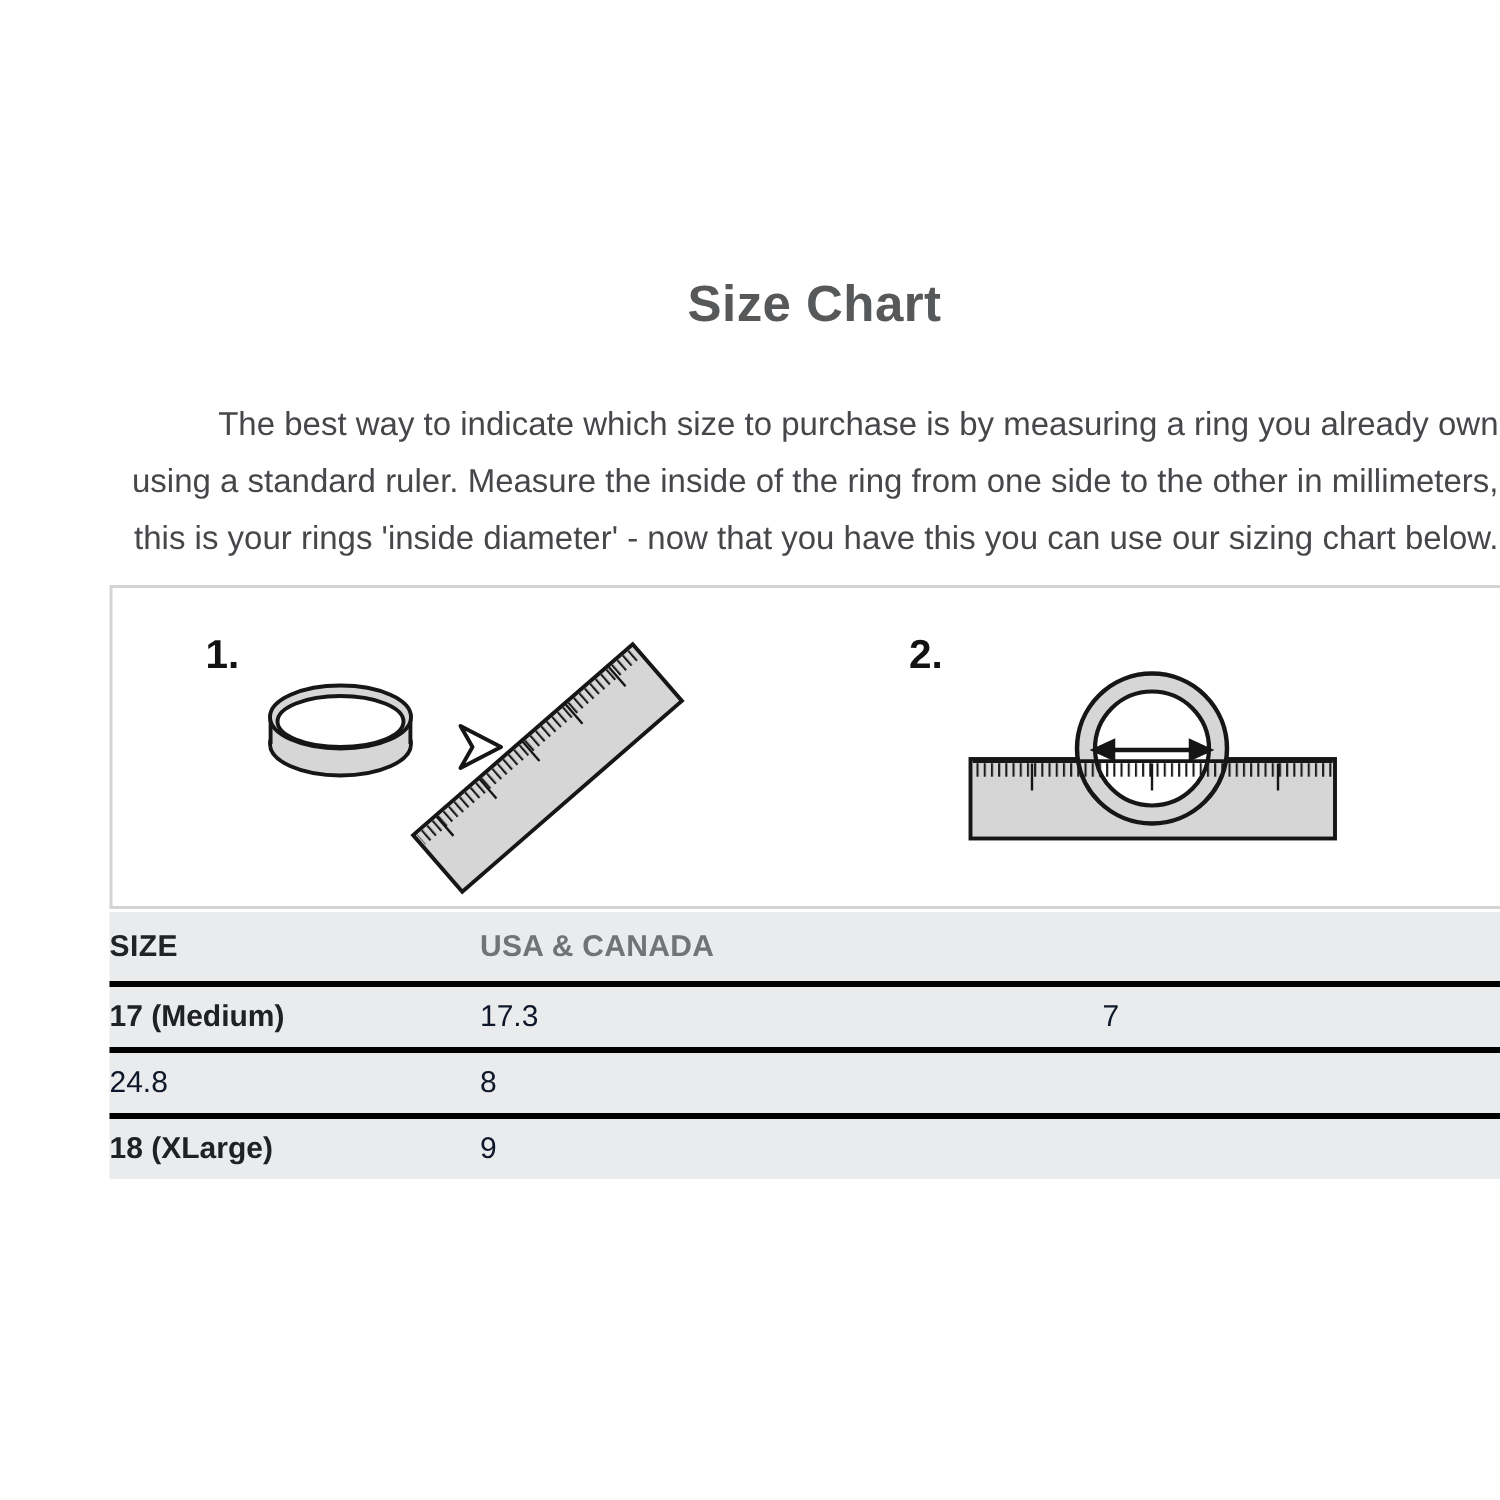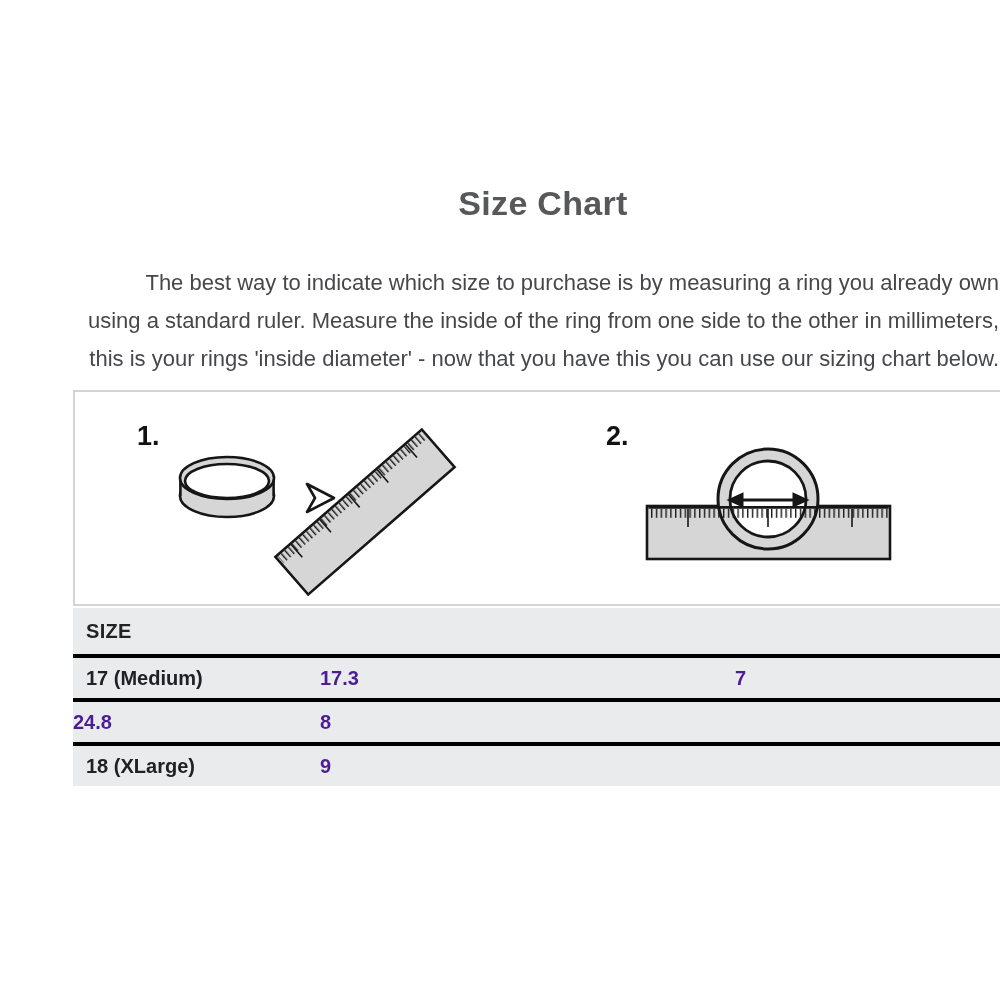--- a/index.html
+++ b/index.html
@@ -53,26 +53,25 @@
     display: grid;
     grid-template-columns: 247px 415px 278px;
     align-items: center;
     height: 44px;
     box-sizing: border-box;
     font-size: 20px;
   }
   .trow.header { height: 46px; }
   .trow + .trow { border-top: 4px solid #000000; }
   .cell-size {
-    padding-left: 13px;
     font-weight: 700;
     color: #202124;
   }
   .trow.header .cell-size { color: #222325; letter-spacing: 0.3px; }
-  .cell-diameter, .cell-usa { color: #4c1d95; font-weight: 700; }
+  .cell-diameter, .cell-usa { color: #0f172a; font-weight: 400; }
   .trow.header .cell-diameter,
   .trow.header .cell-usa { font-weight: 700; color: #717375; letter-spacing: 0.2px; }
 </style>
 </head>
 <body>
 
 <div class="canvas">
 
   <h1 class="page-title">Size Chart</h1>
 
@@ -129,20 +128,21 @@
           <path d="M655,108 l12,-5.5 v11 Z"></path>
           <path d="M731,108 l-12,-5.5 v11 Z"></path>
         </g>
       </g>
     </svg>
   </section>
 
   <section class="size-table">
     <div class="trow header">
       <div class="cell-size">SIZE</div>
+      <div class="cell-usa">USA &amp; CANADA</div>
     </div>
     <div class="trow">
       <div class="cell-size">17 (Medium)</div>
       <div class="cell-diameter">17.3</div>
       <div class="cell-usa">7</div>
     </div>
     <div class="trow">
       <div class="cell-diameter">24.8</div>
       <div class="cell-usa">8</div>
     </div>

